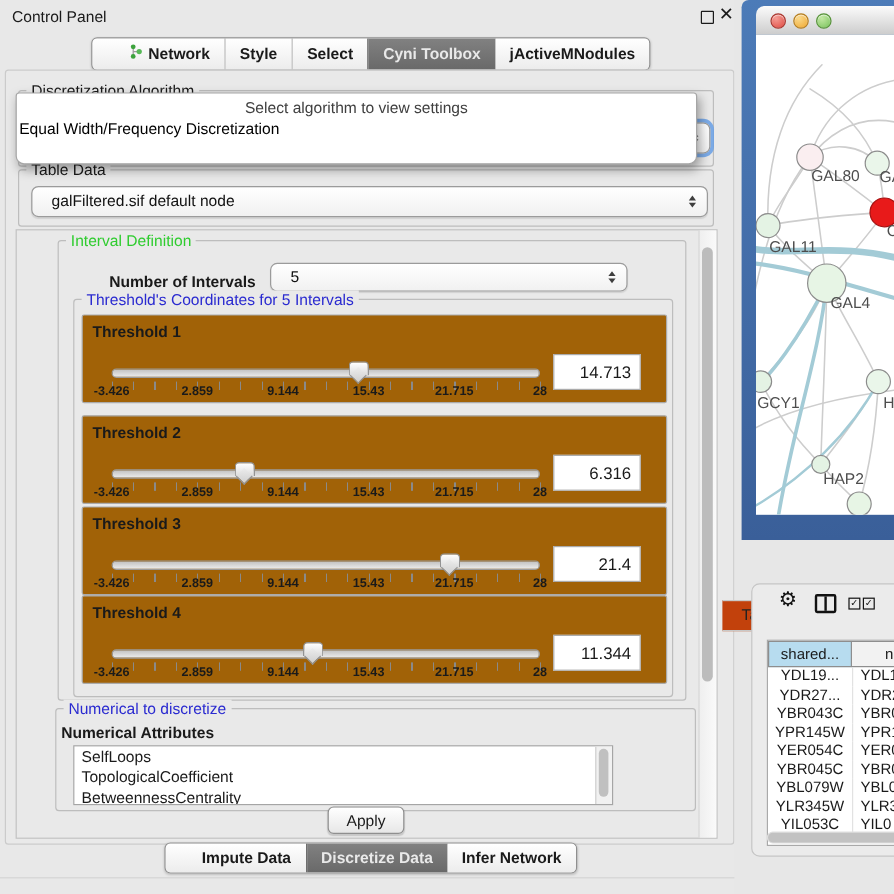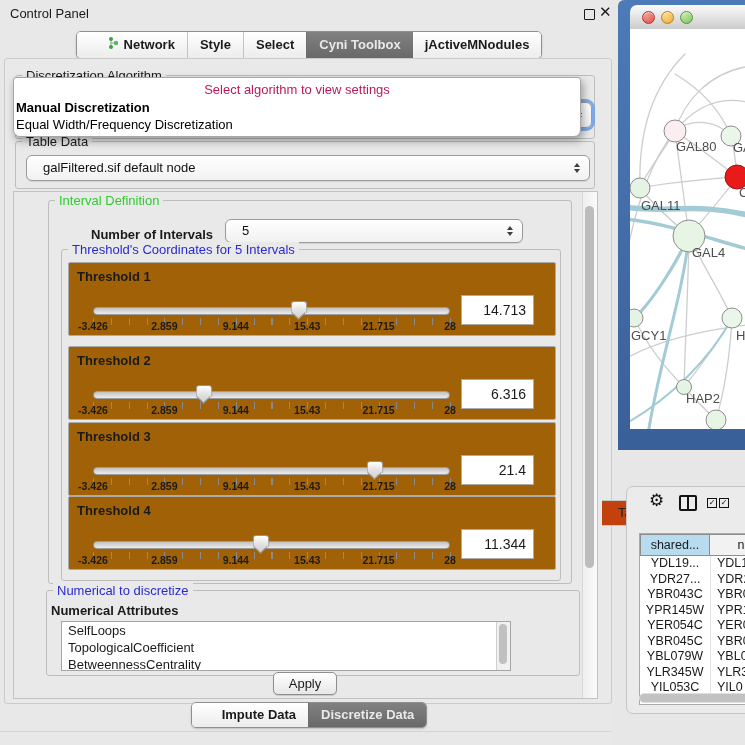--- a/index.html
+++ b/index.html
@@ -36,21 +36,21 @@
     border-radius:6px;font-size:13px;line-height:24px;padding-left:16px;color:#111;
     box-shadow:0 1px 1px rgba(0,0,0,0.10);}
   .combo.focus{box-shadow:0 0 0 3px rgba(105,160,230,0.85);}
   .spin{position:absolute;right:9px;top:50%;transform:translateY(-50%);display:flex;flex-direction:column;gap:2px;}
   .spin .up{width:0;height:0;border-left:3.5px solid transparent;border-right:3.5px solid transparent;border-bottom:4.5px solid #3E3E3E;}
   .spin .dn{width:0;height:0;border-left:3.5px solid transparent;border-right:3.5px solid transparent;border-top:4.5px solid #3E3E3E;}
 
   
   .popup{left:12px;top:76px;width:566px;height:58px;background:#FFF;border:1px solid #A6A6A6;
     border-radius:3px 3px 7px 7px;box-shadow:2px 4px 9px rgba(0,0,0,0.35);z-index:20;font-size:13px;}
-  .popup .prompt{text-align:center;color:#be185d;margin-top:4px;height:18px;}
+  .popup .prompt{text-align:center;color:#404040;margin-top:4px;height:18px;}
   .popup .it{height:17px;padding-left:2px;color:#000;}
   .popup .it.b{font-weight:bold;}
 
   
   .scrollpane{left:12px;top:190px;width:583px;height:506px;border:1px solid #C2C2C2;background:#E9E9E9;}
   .vscroll{position:absolute;right:0;top:0;width:14px;height:100%;
     background:linear-gradient(to right,#EFEFEF,#FAFAFA);border-left:1px solid #D8D8D8;}
   .vscroll .vthumb{position:absolute;left:2px;top:14px;width:9px;height:362px;background:#BCBCBC;border-radius:5px;}
 
   
@@ -169,21 +169,20 @@
         <span>galFiltered.sif default node</span>
         <span class="spin">
             <i class="up"></i>
             <i class="dn"></i>
           </span>
       </div>
     </div>
 
     <div class="abs popup" style="left:8px;top:18px;">
       <div class="prompt">Select algorithm to view settings</div>
-      <div class="it b">Manual Discretization</div>
       <div class="it">Equal Width/Frequency Discretization</div>
     </div>
 
     <div class="abs scrollpane" style="left:8px;top:132px;">
 
       <div class="grp" style="left:34px;top:8px;width:522px;height:382px;">
         <span class="gt green">Interval Definition</span>
 
         <div class="abs" style="left:42px;top:26px;font-size:13px;font-weight:bold;">Number of Intervals</div>
         <div class="combo" style="left:176px;top:18px;width:280px;height:22px;line-height:22px;">
@@ -292,20 +291,23 @@
     </div>
   </div>
 
   <div class="abs tabbar bottom">
     <div class="tabgroup">
       <div class="tab">
           <span>Impute Data</span>
         </div>
       <div class="tab active">
           <span>Discretize Data</span>
+        </div>
+      <div class="tab">
+          <span>Infer Network</span>
         </div>
     </div>
   </div>
   <div class="abs divline"></div>
 
   <div class="abs right-bg"></div>
 
   <div class="abs netwin">
     <div class="net-titlebar">
       <div class="light red"></div>

